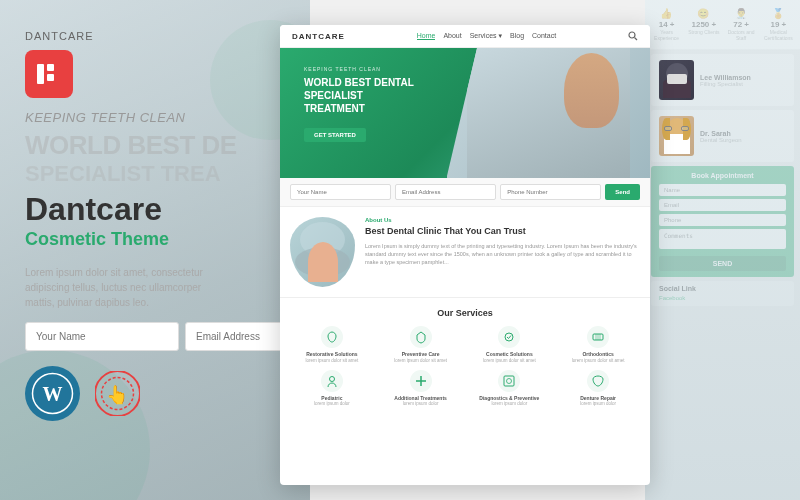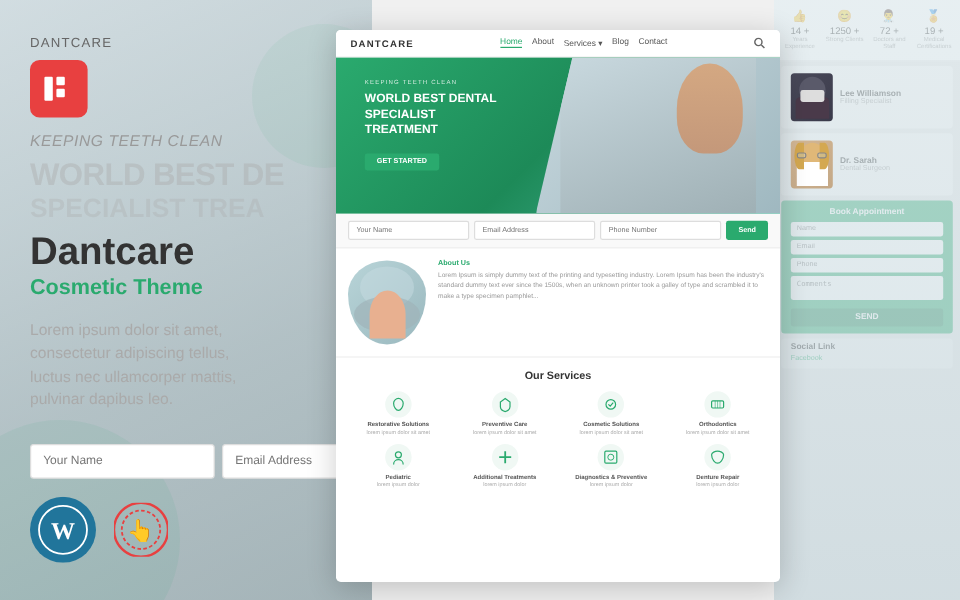--- a/index.html
+++ b/index.html
@@ -102,24 +102,24 @@
     }
 
     .theme-label {
       font-size: 18px;
       font-weight: 700;
       color: #2aaa6e;
       margin-bottom: 15px;
     }
 
     .desc-text {
-      font-size: 13px;
+      font-size: 10px;
       color: #aaa;
       line-height: 1.5;
-      margin-bottom: 27px;
+      margin-bottom: 12px;
       max-width: 200px;
     }
 
     .form-row {
       display: flex;
       gap: 6px;
       margin-bottom: 15px;
     }
 
     .form-input-left {
@@ -435,21 +435,21 @@
     }
 
     .stat-icon {
       font-size: 10px;
       color: #2aaa6e;
       margin-bottom: 1px;
     }
 
     .stat-number {
       font-size: 8px;
-      font-weight: 400;
+      font-weight: 700;
       color: #333;
     }
 
     .stat-label {
       font-size: 5px;
       color: #999;
     }
 
     
     .person-card {
@@ -657,20 +657,21 @@
   </div>
 
   <div class="mini-about">
     <div class="mini-about-img">
 
       <div style="position:absolute;top:5px;left:10px;width:45px;height:35px;background:rgba(200,220,225,0.5);border-radius:50%;"></div>
       <div style="position:absolute;bottom:10px;left:5px;width:55px;height:30px;background:rgba(160,180,185,0.7);border-radius:50%;"></div>
     </div>
     <div class="mini-about-content">
       <div class="mini-about-tag">About Us</div>
+      <div class="mini-about-title">Best Dental Clinic That You Can Trust</div>
       <div class="mini-about-text">Lorem Ipsum is simply dummy text of the printing and typesetting industry. Lorem Ipsum has been the industry's standard dummy text ever since the 1500s, when an unknown printer took a galley of type and scrambled it to make a type specimen pamphlet...</div>
     </div>
   </div>
 
   <div class="mini-services">
     <div class="mini-services-title">Our Services</div>
     <div class="mini-services-grid">
       <div class="mini-service-item">
         <div class="mini-service-icon">
           <svg width="14" height="14" viewBox="0 0 14 14">

